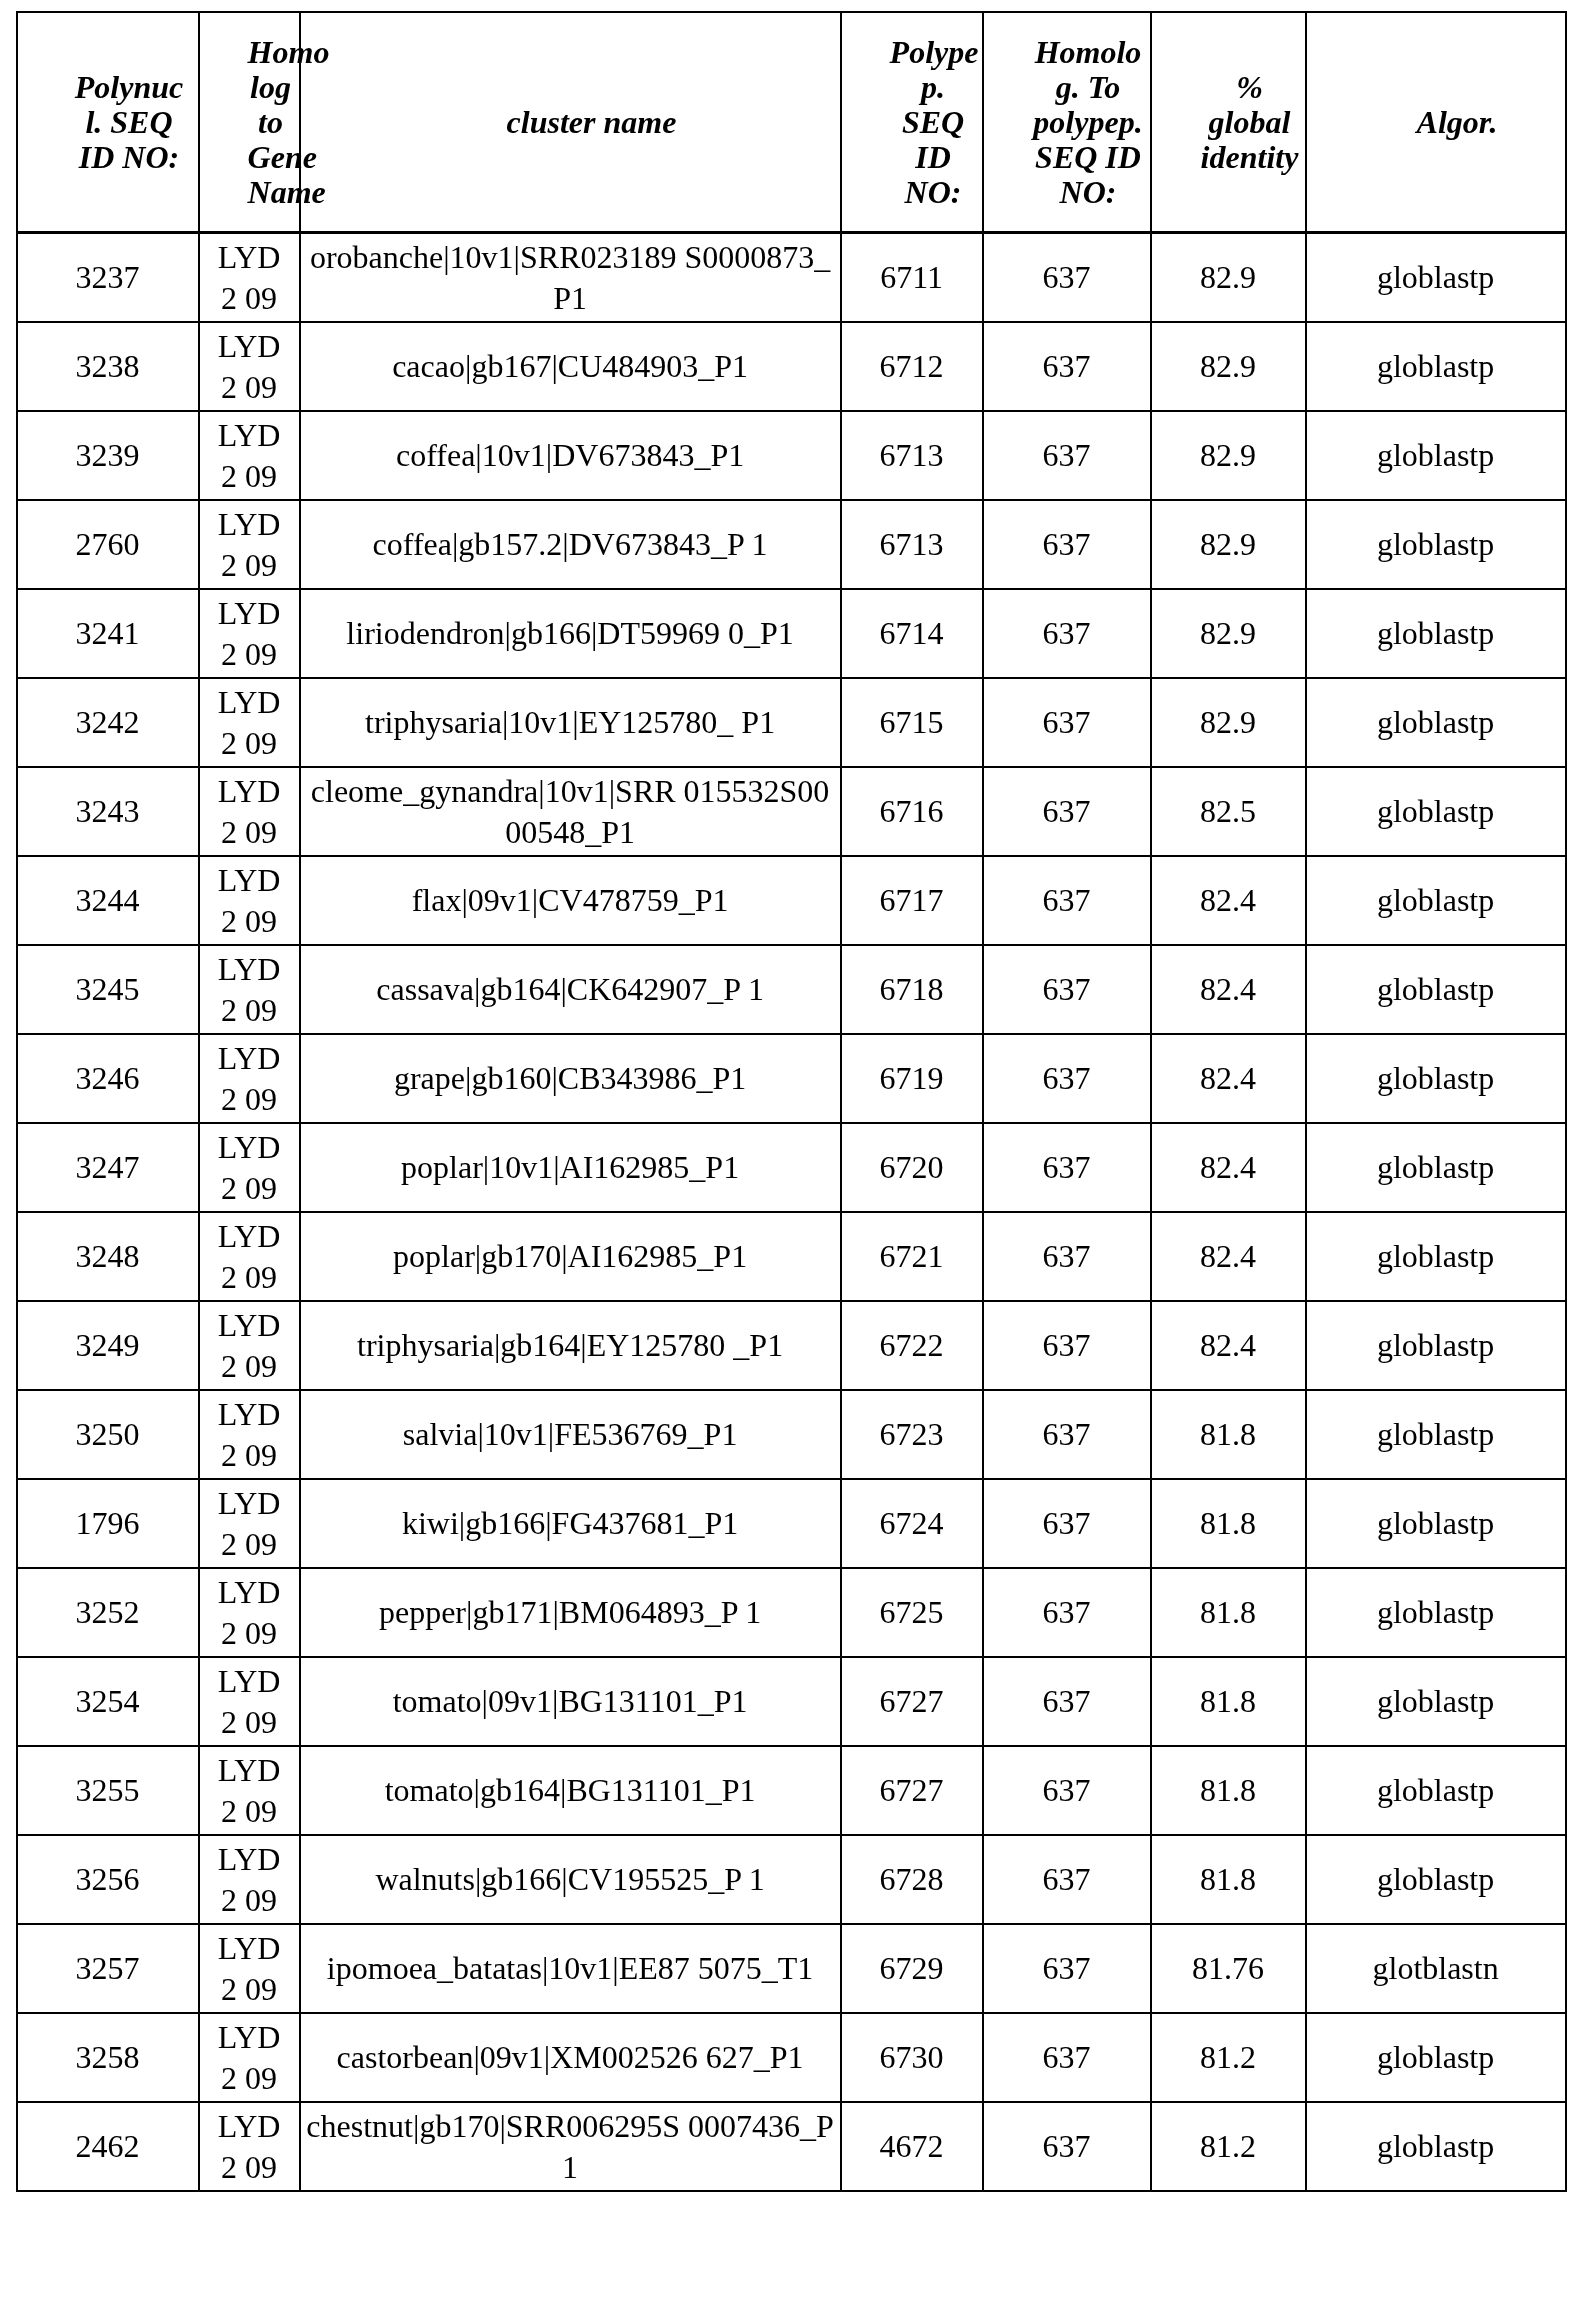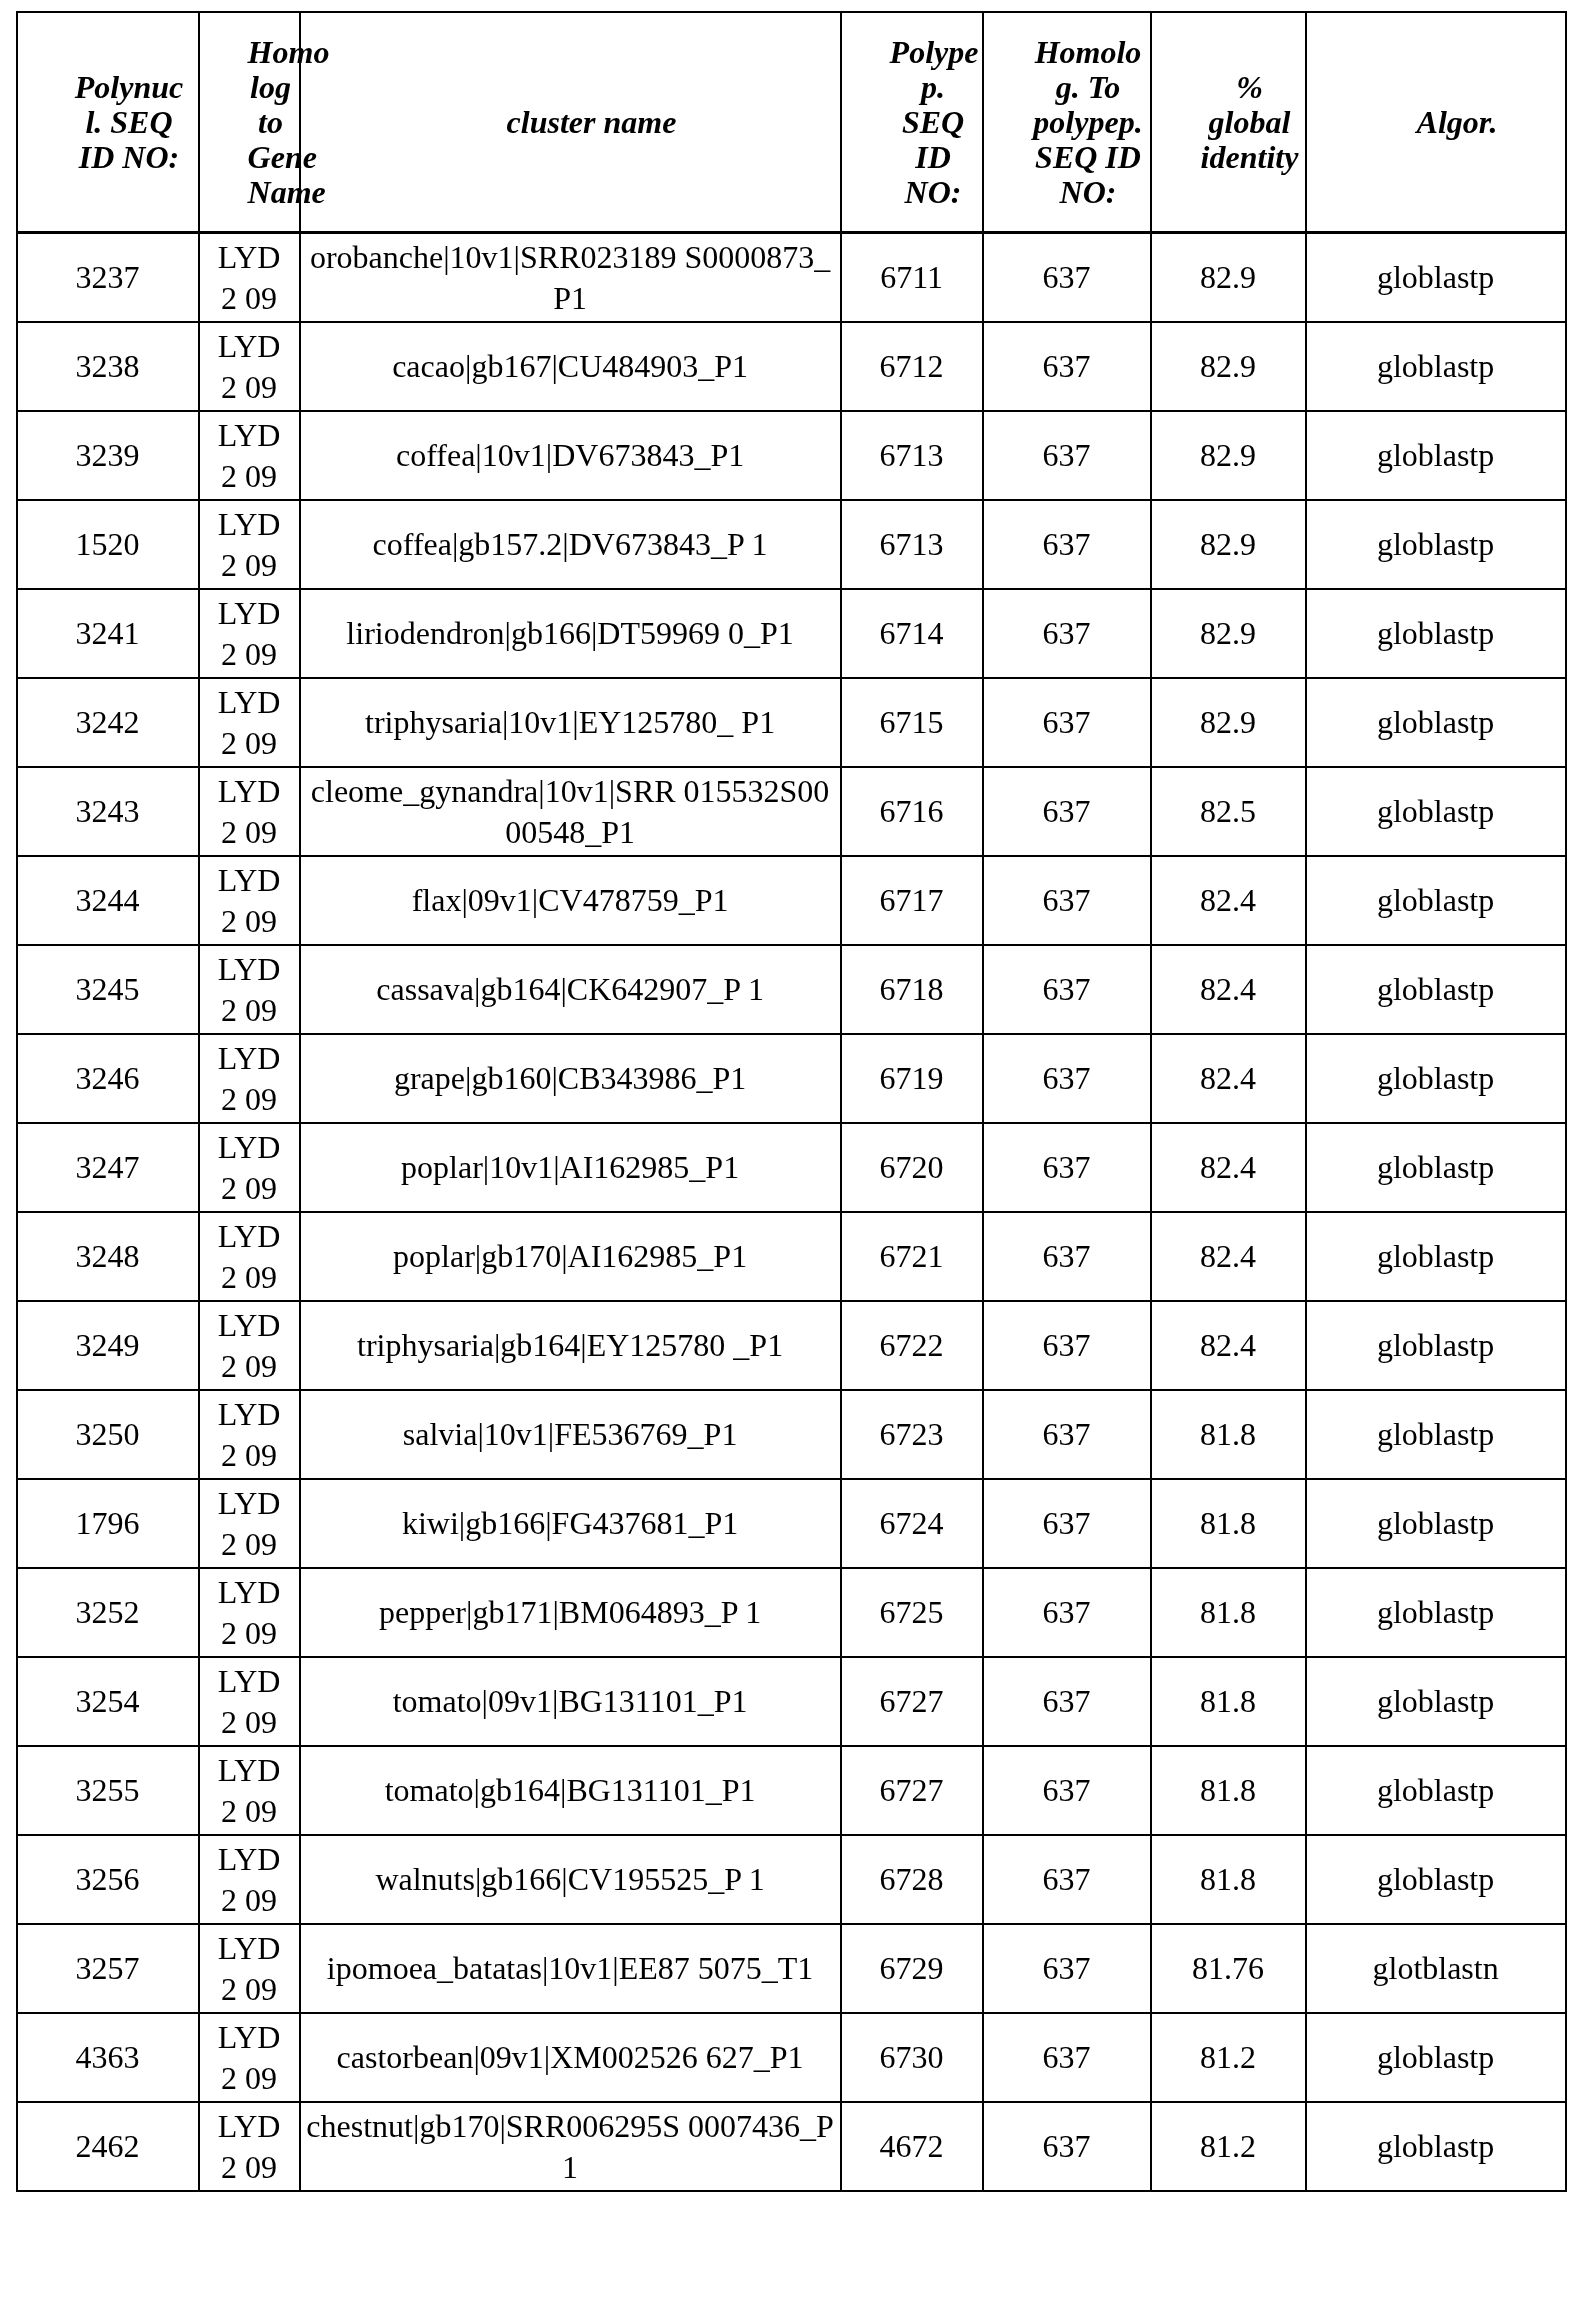--- a/index.html
+++ b/index.html
@@ -112,21 +112,21 @@
           </td>
           <td>
             <span class="cell-text">82.9</span>
           </td>
           <td>
             <span class="cell-text">globlastp</span>
           </td>
         </tr>
         <tr class="body-row">
           <td>
-            <span class="cell-text">1520</span>
+            <span class="cell-text">2760</span>
           </td>
           <td class="gene">
             <span class="cell-text">LYD2 09</span>
           </td>
           <td>
             <span class="cell-text">coffea|gb157.2|DV673843_P 1</span>
           </td>
           <td>
             <span class="cell-text">6713</span>
           </td>
@@ -503,21 +503,21 @@
           </td>
           <td>
             <span class="cell-text">81.76</span>
           </td>
           <td>
             <span class="cell-text">glotblastn</span>
           </td>
         </tr>
         <tr class="body-row">
           <td>
-            <span class="cell-text">4363</span>
+            <span class="cell-text">3258</span>
           </td>
           <td class="gene">
             <span class="cell-text">LYD2 09</span>
           </td>
           <td>
             <span class="cell-text">castorbean|09v1|XM002526 627_P1</span>
           </td>
           <td>
             <span class="cell-text">6730</span>
           </td>

